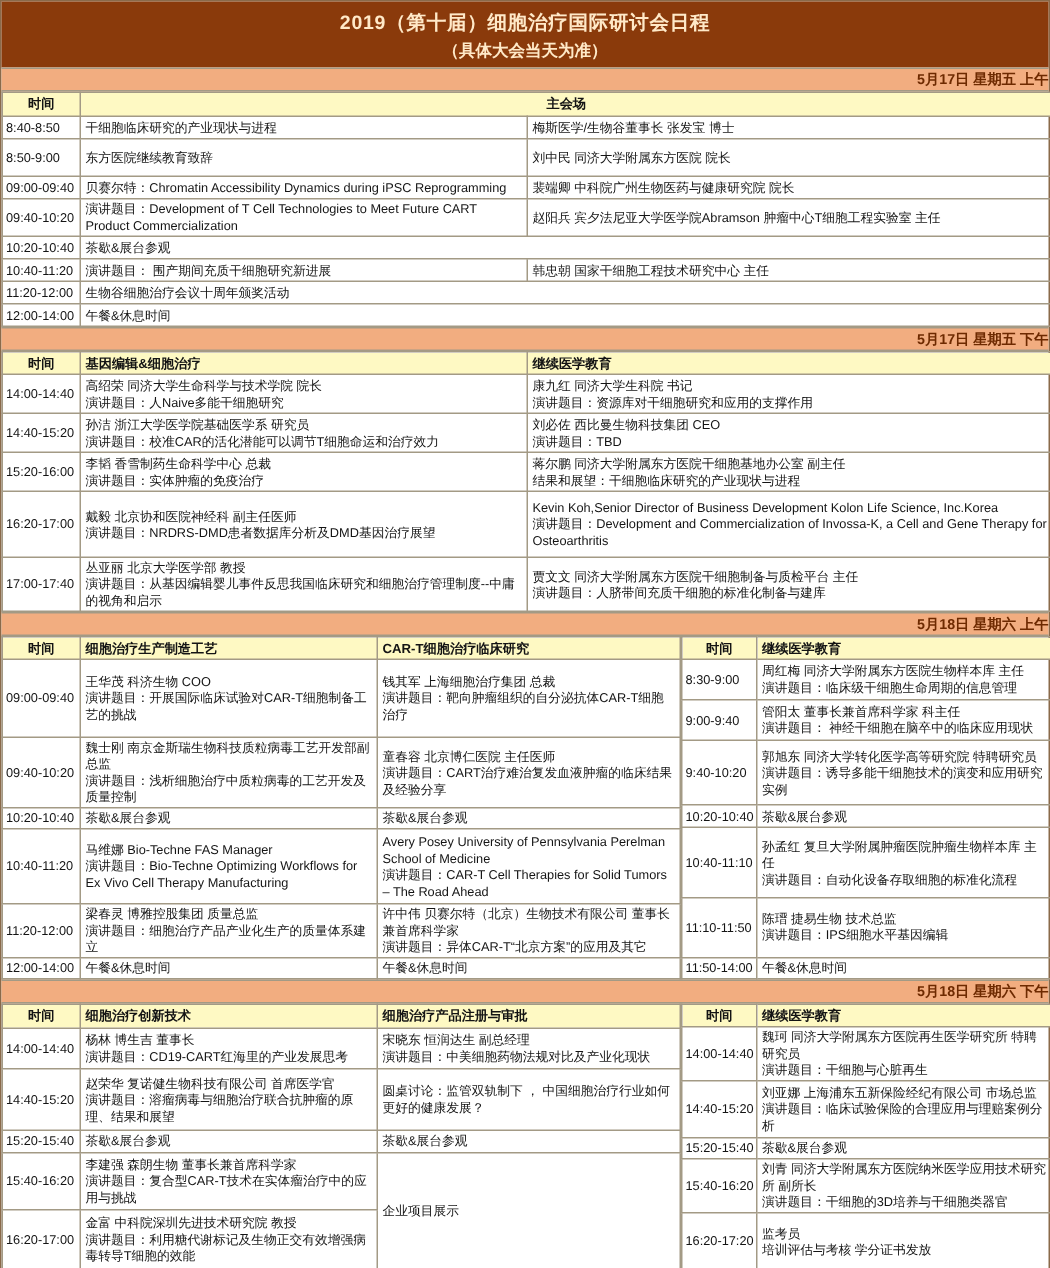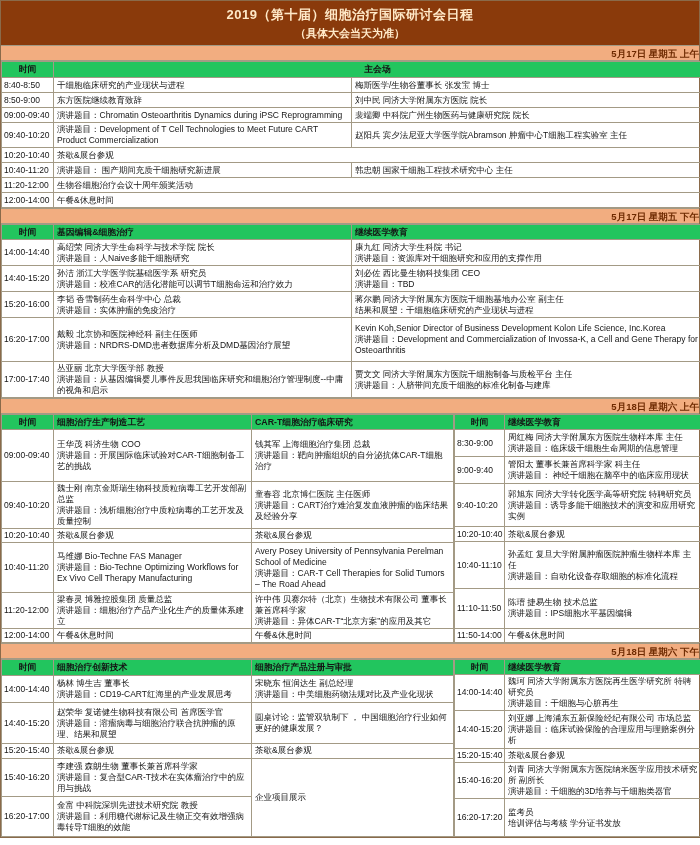--- a/index.html
+++ b/index.html
@@ -8,21 +8,21 @@
   .page { width:700px; border:1px solid #8a6a4a; }
   .titlebar { background:#8A3A0B; color:#FFE9C8; text-align:center; padding:5px 4px 4px; }
   .titlebar .main { font-size:13px; font-weight:bold; letter-spacing:0.5px; }
   .titlebar .sub { font-size:11px; font-weight:bold; margin-top:2px; }
   .bar { background:#F2AD80; color:#6E2A00; font-weight:bold; text-align:right;
          font-size:9.5px; height:16px; line-height:16px;
          border-top:1px solid #A39A85; border-bottom:1px solid #A39A85; }
   table { border-collapse:collapse; table-layout:fixed; }
   td, th { border:1px solid #A39A85; font-size:8.5px; line-height:11px;
            padding:1px 3px; vertical-align:middle; overflow:hidden; }
-  th { background:#22c55e; font-weight:bold; text-align:left; font-size:8.8px; }
+  th { background:#fef9c3; font-weight:bold; text-align:left; font-size:8.8px; }
   th.ctr { text-align:center; }
   td.time { text-align:left; white-space:nowrap; padding-left:2px; padding-right:1px; }
   .w700 { width:700px; }
   .split { display:flex; align-items:stretch; }
   .ltab { width:452px; }
   .rtab { width:248px; }
   .merged { vertical-align:middle; }
 </style>
 </head>
 <body>
@@ -44,28 +44,28 @@
     <tbody>
         <tr style="height:16px">
       <th class="ctr">时间</th>
       <th class="ctr" colspan="2">主会场</th>
     </tr>
     <tr style="height:15px">
       <td class="time">8:40-8:50</td>
       <td>干细胞临床研究的产业现状与进程</td>
       <td>梅斯医学/生物谷董事长 张发宝 博士</td>
     </tr>
-    <tr style="height:15px">
+    <tr style="height:25px">
       <td class="time">8:50-9:00</td>
       <td>东方医院继续教育致辞</td>
       <td>刘中民 同济大学附属东方医院 院长</td>
     </tr>
     <tr style="height:15px">
       <td class="time">09:00-09:40</td>
-      <td>演讲题目：Chromatin Osteoarthritis Dynamics during iPSC Reprogramming</td>
+      <td>贝赛尔特：Chromatin Accessibility Dynamics during iPSC Reprogramming</td>
       <td>裴端卿 中科院广州生物医药与健康研究院 院长</td>
     </tr>
     <tr style="height:24px">
       <td class="time">09:40-10:20</td>
       <td>演讲题目：Development of  T Cell Technologies to Meet Future CART Product Commercialization</td>
       <td>赵阳兵 宾夕法尼亚大学医学院Abramson 肿瘤中心T细胞工程实验室 主任</td>
     </tr>
     <tr style="height:15px">
       <td class="time">10:20-10:40</td>
       <td colspan="2">茶歇&amp;展台参观</td>

